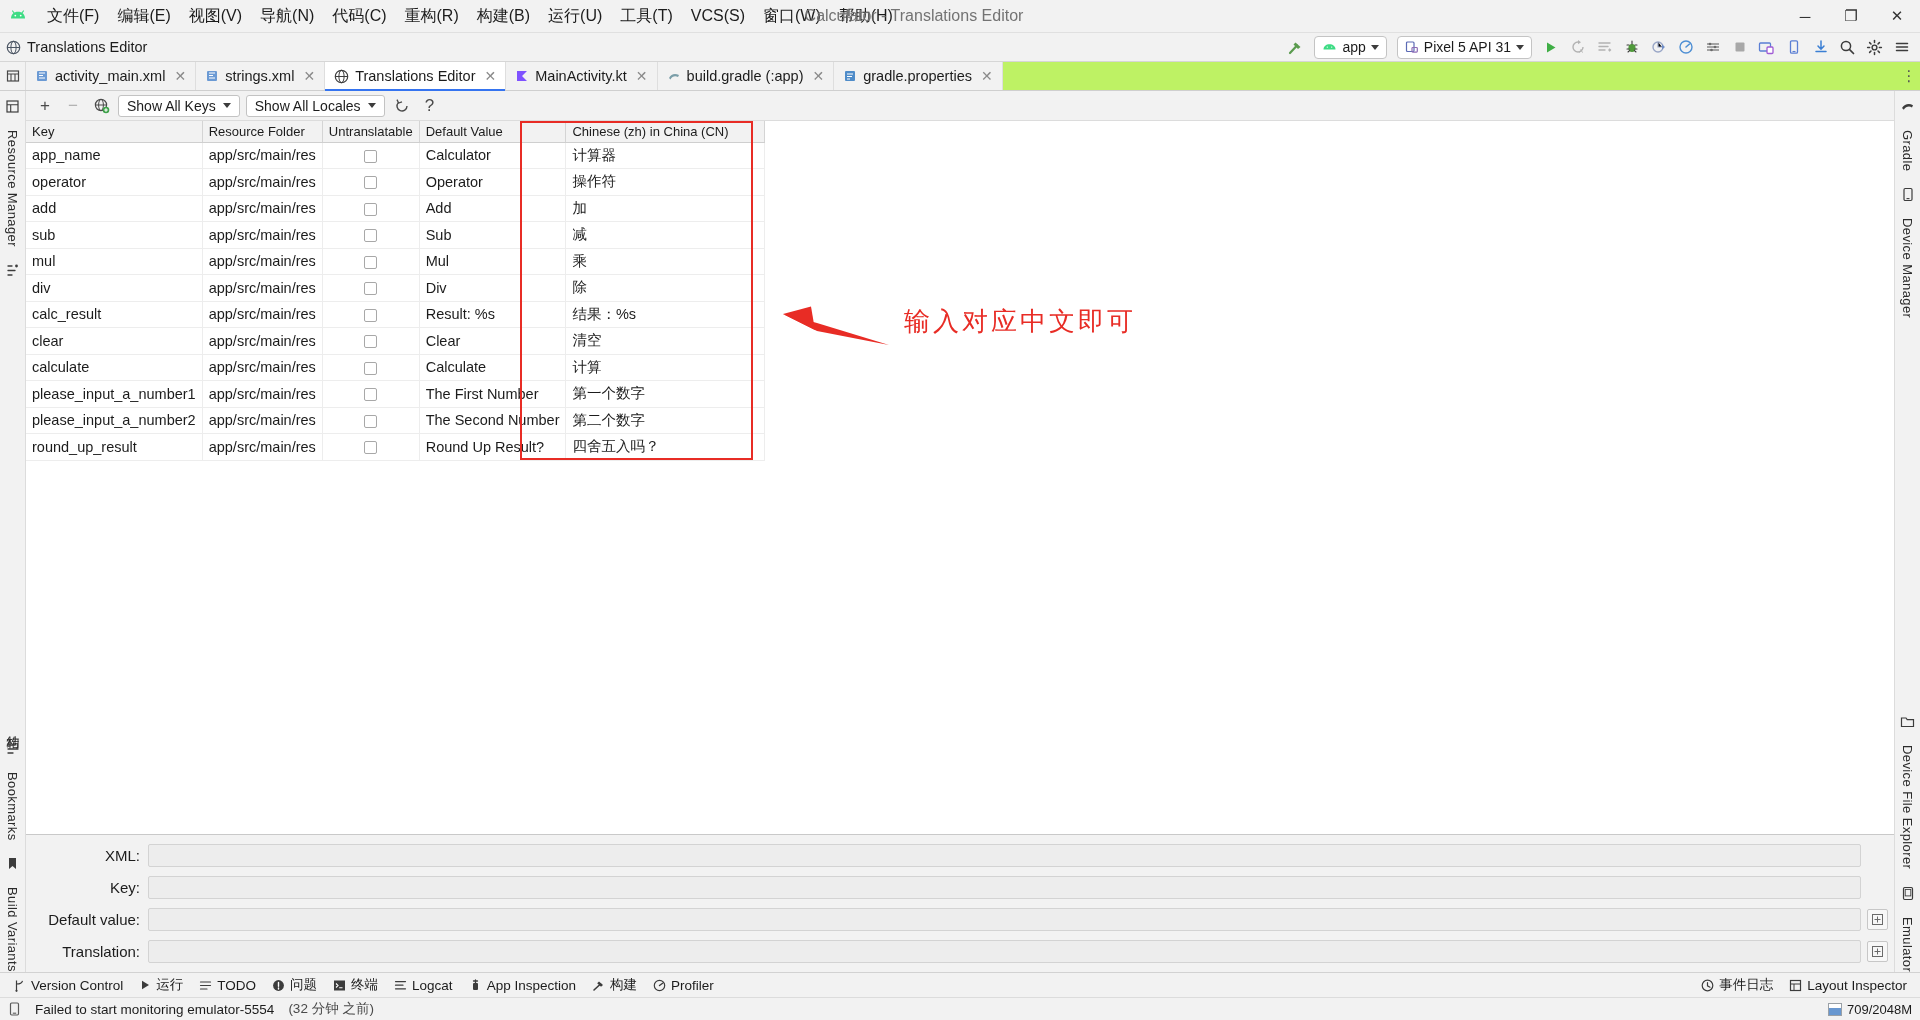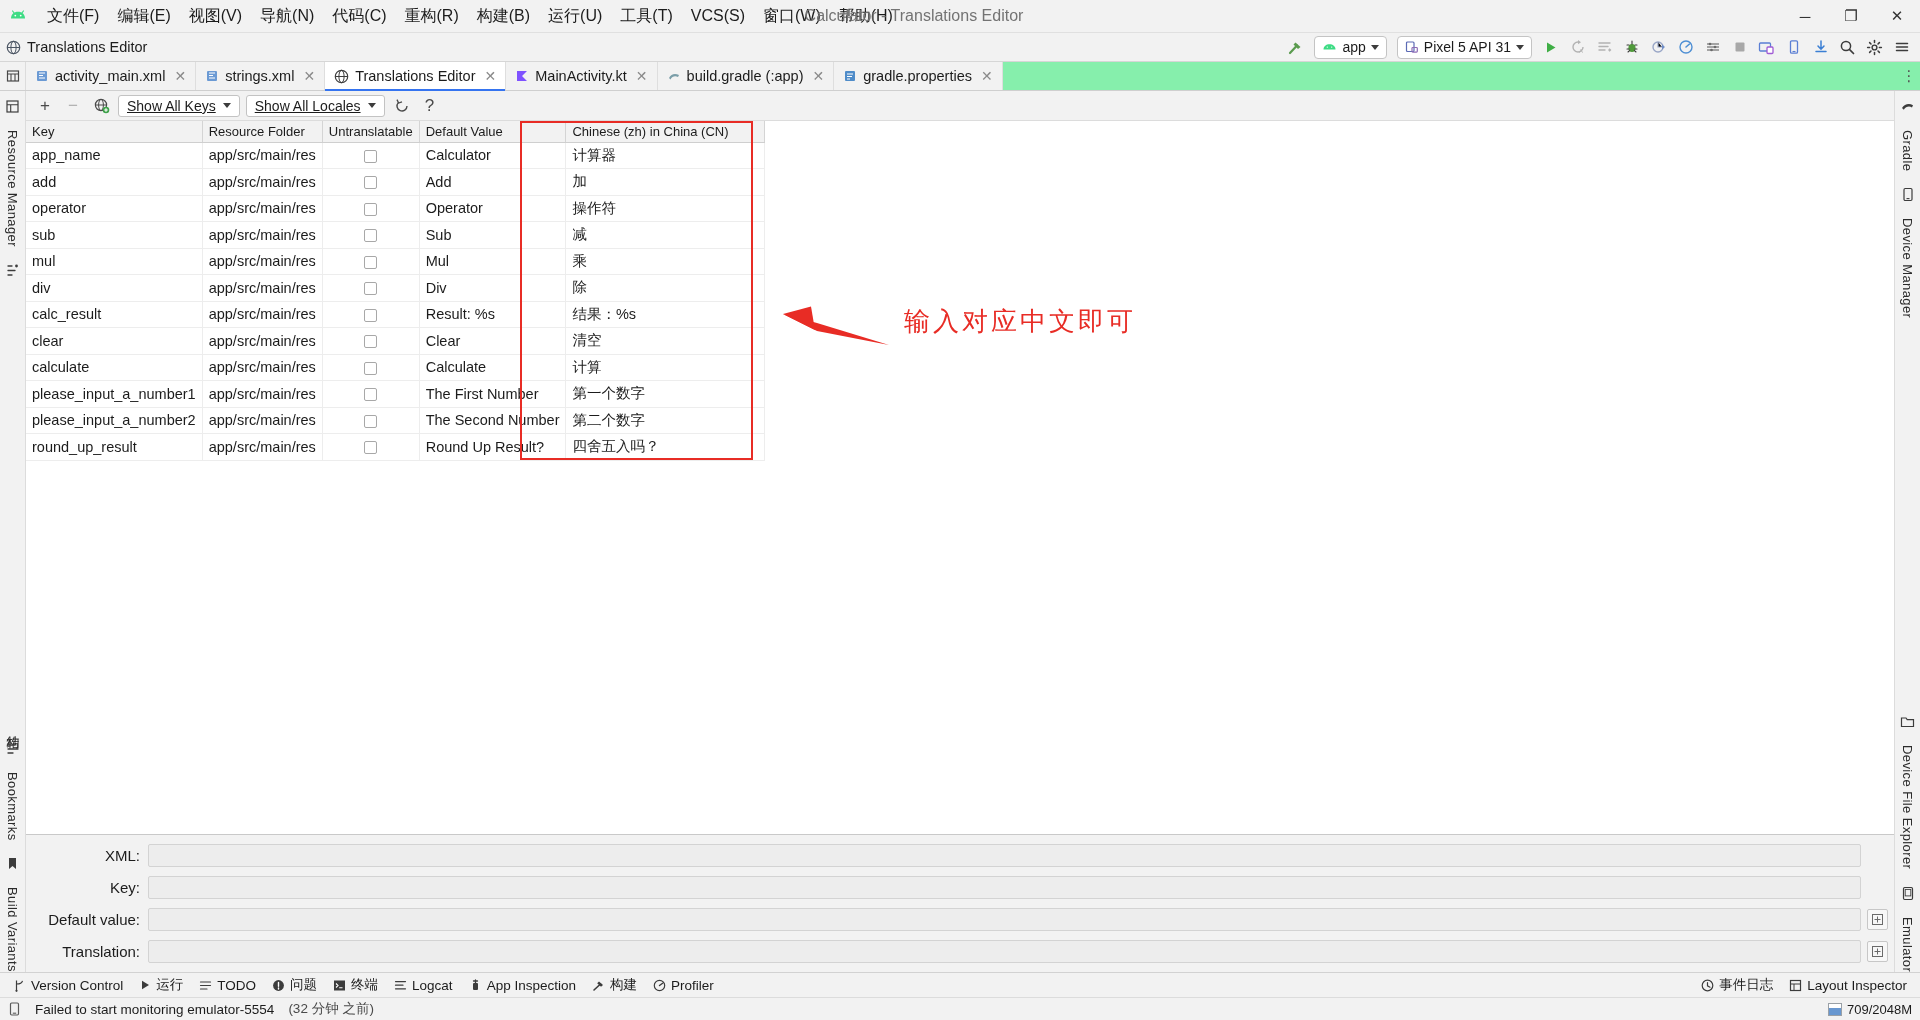--- a/index.html
+++ b/index.html
@@ -49,21 +49,21 @@
   .combo {
     height: 23px; display: flex; align-items: center; gap: 5px;
     border: 1px solid #c4c4c4; border-radius: 4px; background: #fff;
     padding: 0 7px; font-size: 14px; color: #1c1c1c; margin: 0 4px;
   }
   .caret { width: 0; height: 0; border-left: 4px solid transparent; border-right: 4px solid transparent; border-top: 5px solid #3c3c3c; }
 
   
   .tabstrip {
     height: 29px; display: flex; align-items: stretch;
-    background: #86efac; border-bottom: 1px solid #cfcfcf; flex: 0 0 29px;
+    background: #bef264; border-bottom: 1px solid #cfcfcf; flex: 0 0 29px;
   }
   .tab {
     display: flex; align-items: center; gap: 6px; padding: 0 9px;
     font-size: 14.5px; color: #1c1c1c; border-right: 1px solid #dedede;
     white-space: nowrap; position: relative; background: #f2f2f2;
   }
   .tab.active { background: #ffffff; }
   .tab.active:after {
     content: ""; position: absolute; left: 0; right: 0; bottom: -1px; height: 2px; background: #3574f0;
   }
@@ -92,21 +92,21 @@
     background: #f2f2f2; border-bottom: 1px solid #dcdcdc; padding: 0 8px; flex: 0 0 30px;
   }
   .te-icon {
     width: 22px; height: 22px; display: flex; align-items: center; justify-content: center;
     font-size: 17px; color: #4a4a4a; border-radius: 3px;
   }
   .te-icon.dim { color: #b0b0b0; }
   .te-combo {
     height: 22px; display: flex; align-items: center; gap: 7px; padding: 0 8px;
     background: #fff; border: 1px solid #c3c3c3; border-radius: 3px;
-    font-size: 14px; color: #1c1c1c; text-decoration: underline;
+    font-size: 14px; color: #1c1c1c;
   }
 
   
   .table-wrap { flex: 1; overflow: hidden; background: #fff; position: relative; }
   table.tt { border-collapse: collapse; table-layout: fixed; }
   table.tt th {
     font-weight: normal; font-size: 13px; color: #1c1c1c; text-align: left;
     height: 21px; background: #f2f2f2; padding: 0 6px;
     border-right: 1px solid #d4d4d4; border-bottom: 1px solid #cfcfcf;
     white-space: nowrap; overflow: hidden;
@@ -528,33 +528,33 @@
           <tbody id="tbody">
               <tr>
                 <td>app_name</td>
                 <td>app/src/main/res</td>
                 <td class="ck"><span class="cbox"></span></td>
                 <td>Calculator</td>
                 <td>计算器</td>
                 <td></td>
               </tr>
               <tr>
+                <td>operator</td>
+                <td>app/src/main/res</td>
+                <td class="ck"><span class="cbox"></span></td>
+                <td>Operator</td>
+                <td>操作符</td>
+                <td></td>
+              </tr>
+              <tr>
                 <td>add</td>
                 <td>app/src/main/res</td>
                 <td class="ck"><span class="cbox"></span></td>
                 <td>Add</td>
                 <td>加</td>
-                <td></td>
-              </tr>
-              <tr>
-                <td>operator</td>
-                <td>app/src/main/res</td>
-                <td class="ck"><span class="cbox"></span></td>
-                <td>Operator</td>
-                <td>操作符</td>
                 <td></td>
               </tr>
               <tr>
                 <td>sub</td>
                 <td>app/src/main/res</td>
                 <td class="ck"><span class="cbox"></span></td>
                 <td>Sub</td>
                 <td>减</td>
                 <td></td>
               </tr>

